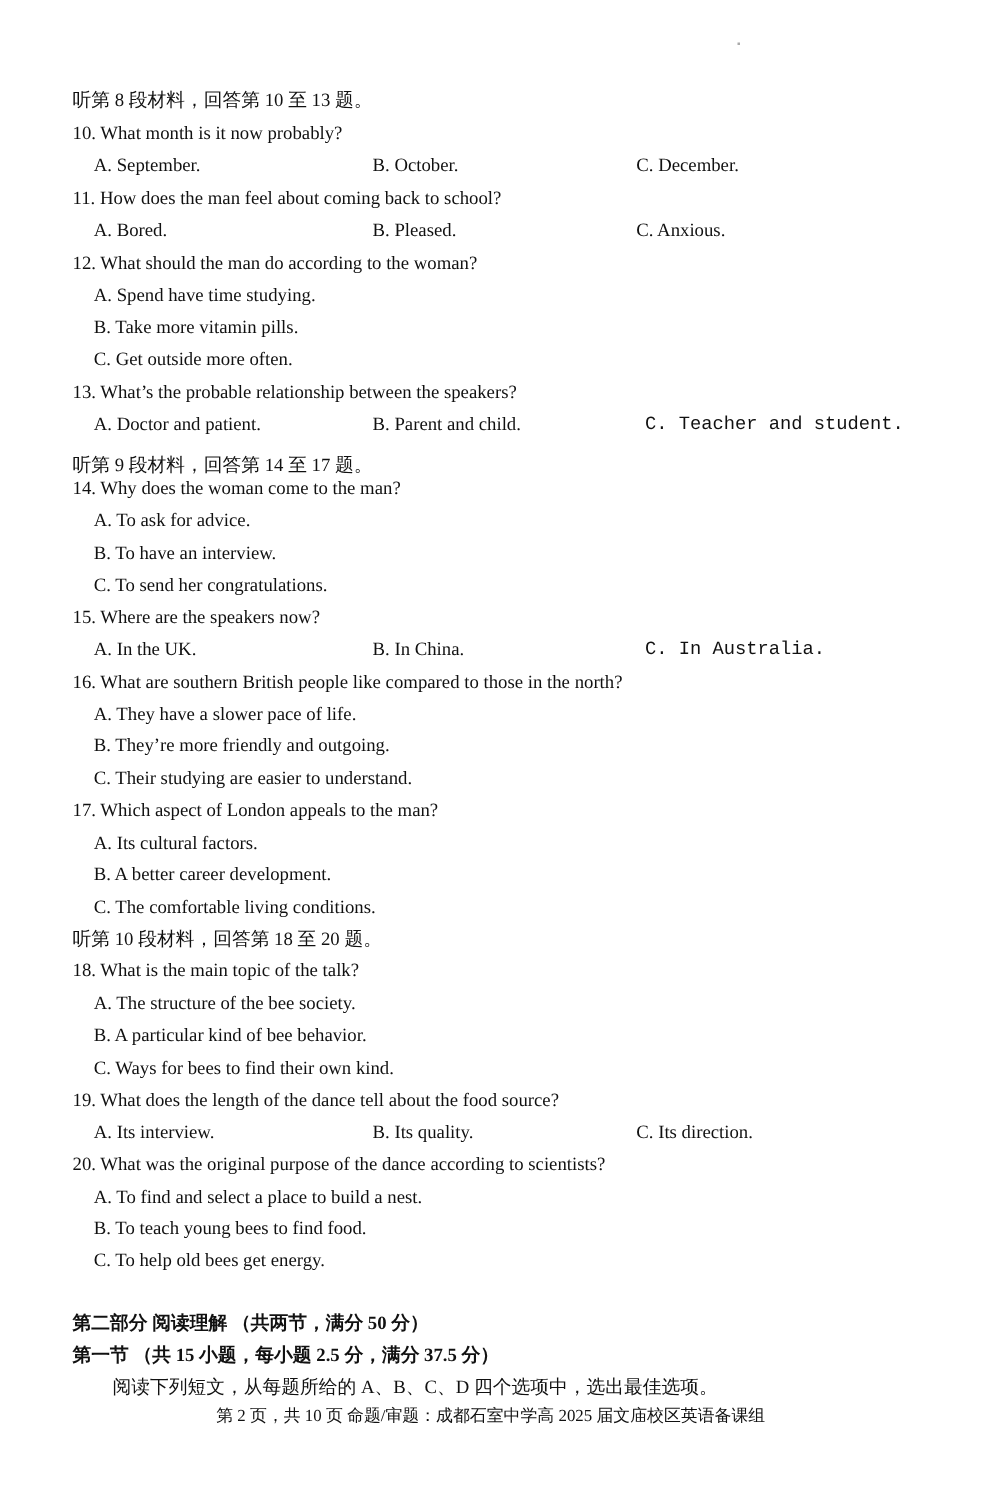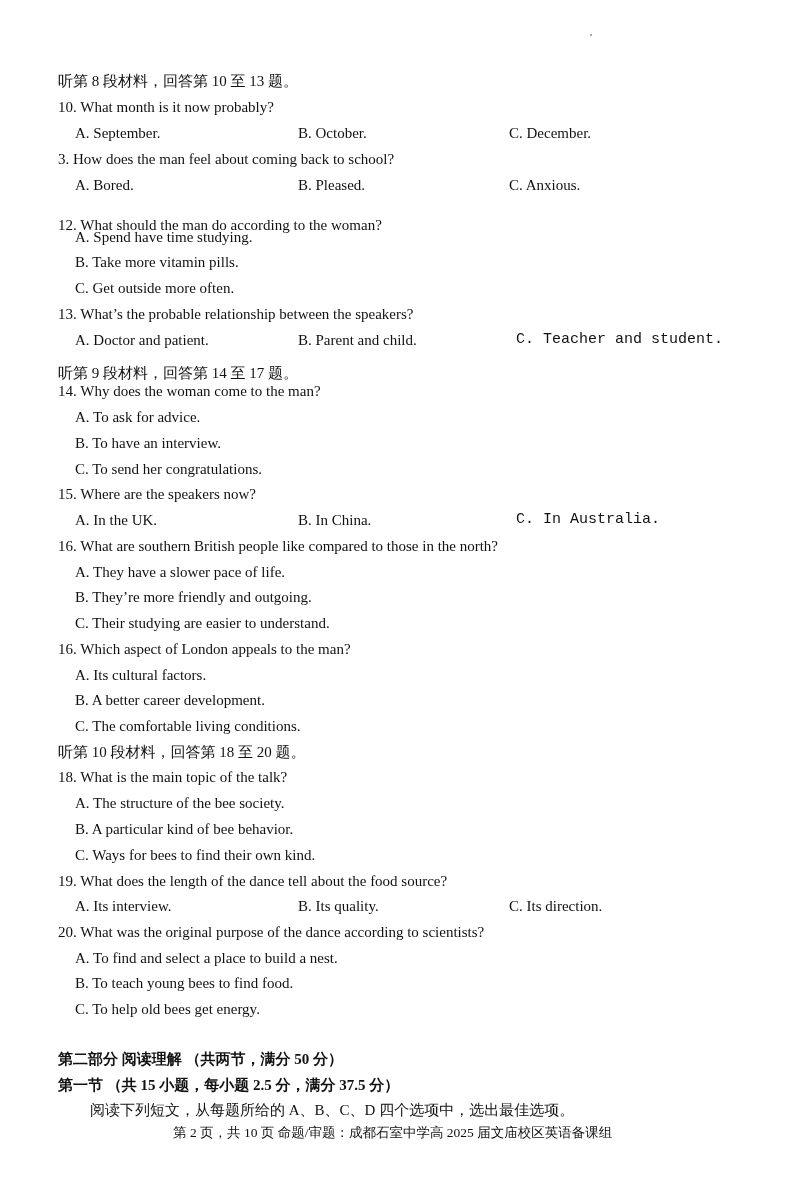--- a/index.html
+++ b/index.html
@@ -20,26 +20,26 @@
 
 <div class="dot"></div>
 
 <div class="line q" style="top:72px">听第 8 段材料，回答第 10 至 13 题。</div>
 
 <div class="line q" style="top:98px">10. What month is it now probably?</div>
 <div class="line opt" style="top:124px">A. September.</div>
 <div class="line optB" style="top:124px">B. October.</div>
 <div class="line optC" style="top:124px">C. December.</div>
 
-<div class="line q" style="top:150px">3. How does the man feel about coming back to school?</div>
+<div class="line q" style="top:150px">11. How does the man feel about coming back to school?</div>
 <div class="line opt" style="top:176px">A. Bored.</div>
 <div class="line optB" style="top:176px">B. Pleased.</div>
 <div class="line optC" style="top:176px">C. Anxious.</div>
 
-<div class="line q" style="top:216px">12. What should the man do according to the woman?</div>
+<div class="line q" style="top:202px">12. What should the man do according to the woman?</div>
 <div class="line opt" style="top:228px">A. Spend have time studying.</div>
 <div class="line opt" style="top:253px">B. Take more vitamin pills.</div>
 <div class="line opt" style="top:279px">C. Get outside more often.</div>
 
 <div class="line q" style="top:305px">13. What’s the probable relationship between the speakers?</div>
 <div class="line opt" style="top:331px">A. Doctor and patient.</div>
 <div class="line optB" style="top:331px">B. Parent and child.</div>
 <div class="line optC2" style="top:331px">C. Teacher and student.</div>
 
 <div class="line q" style="top:364px">听第 9 段材料，回答第 14 至 17 题。</div>
@@ -52,21 +52,21 @@
 <div class="line q" style="top:485px">15. Where are the speakers now?</div>
 <div class="line opt" style="top:511px">A. In the UK.</div>
 <div class="line optB" style="top:511px">B. In China.</div>
 <div class="line optC2" style="top:511px">C. In Australia.</div>
 
 <div class="line q" style="top:537px">16. What are southern British people like compared to those in the north?</div>
 <div class="line opt" style="top:563px">A. They have a slower pace of life.</div>
 <div class="line opt" style="top:588px">B. They’re more friendly and outgoing.</div>
 <div class="line opt" style="top:614px">C. Their studying are easier to understand.</div>
 
-<div class="line q" style="top:640px">16. Which aspect of London appeals to the man?</div>
+<div class="line q" style="top:640px">17. Which aspect of London appeals to the man?</div>
 <div class="line opt" style="top:666px">A. Its cultural factors.</div>
 <div class="line opt" style="top:691px">B. A better career development.</div>
 <div class="line opt" style="top:717px">C. The comfortable living conditions.</div>
 
 <div class="line q" style="top:743px">听第 10 段材料，回答第 18 至 20 题。</div>
 
 <div class="line q" style="top:768px">18. What is the main topic of the talk?</div>
 <div class="line opt" style="top:794px">A. The structure of the bee society.</div>
 <div class="line opt" style="top:820px">B. A particular kind of bee behavior.</div>
 <div class="line opt" style="top:846px">C. Ways for bees to find their own kind.</div>

